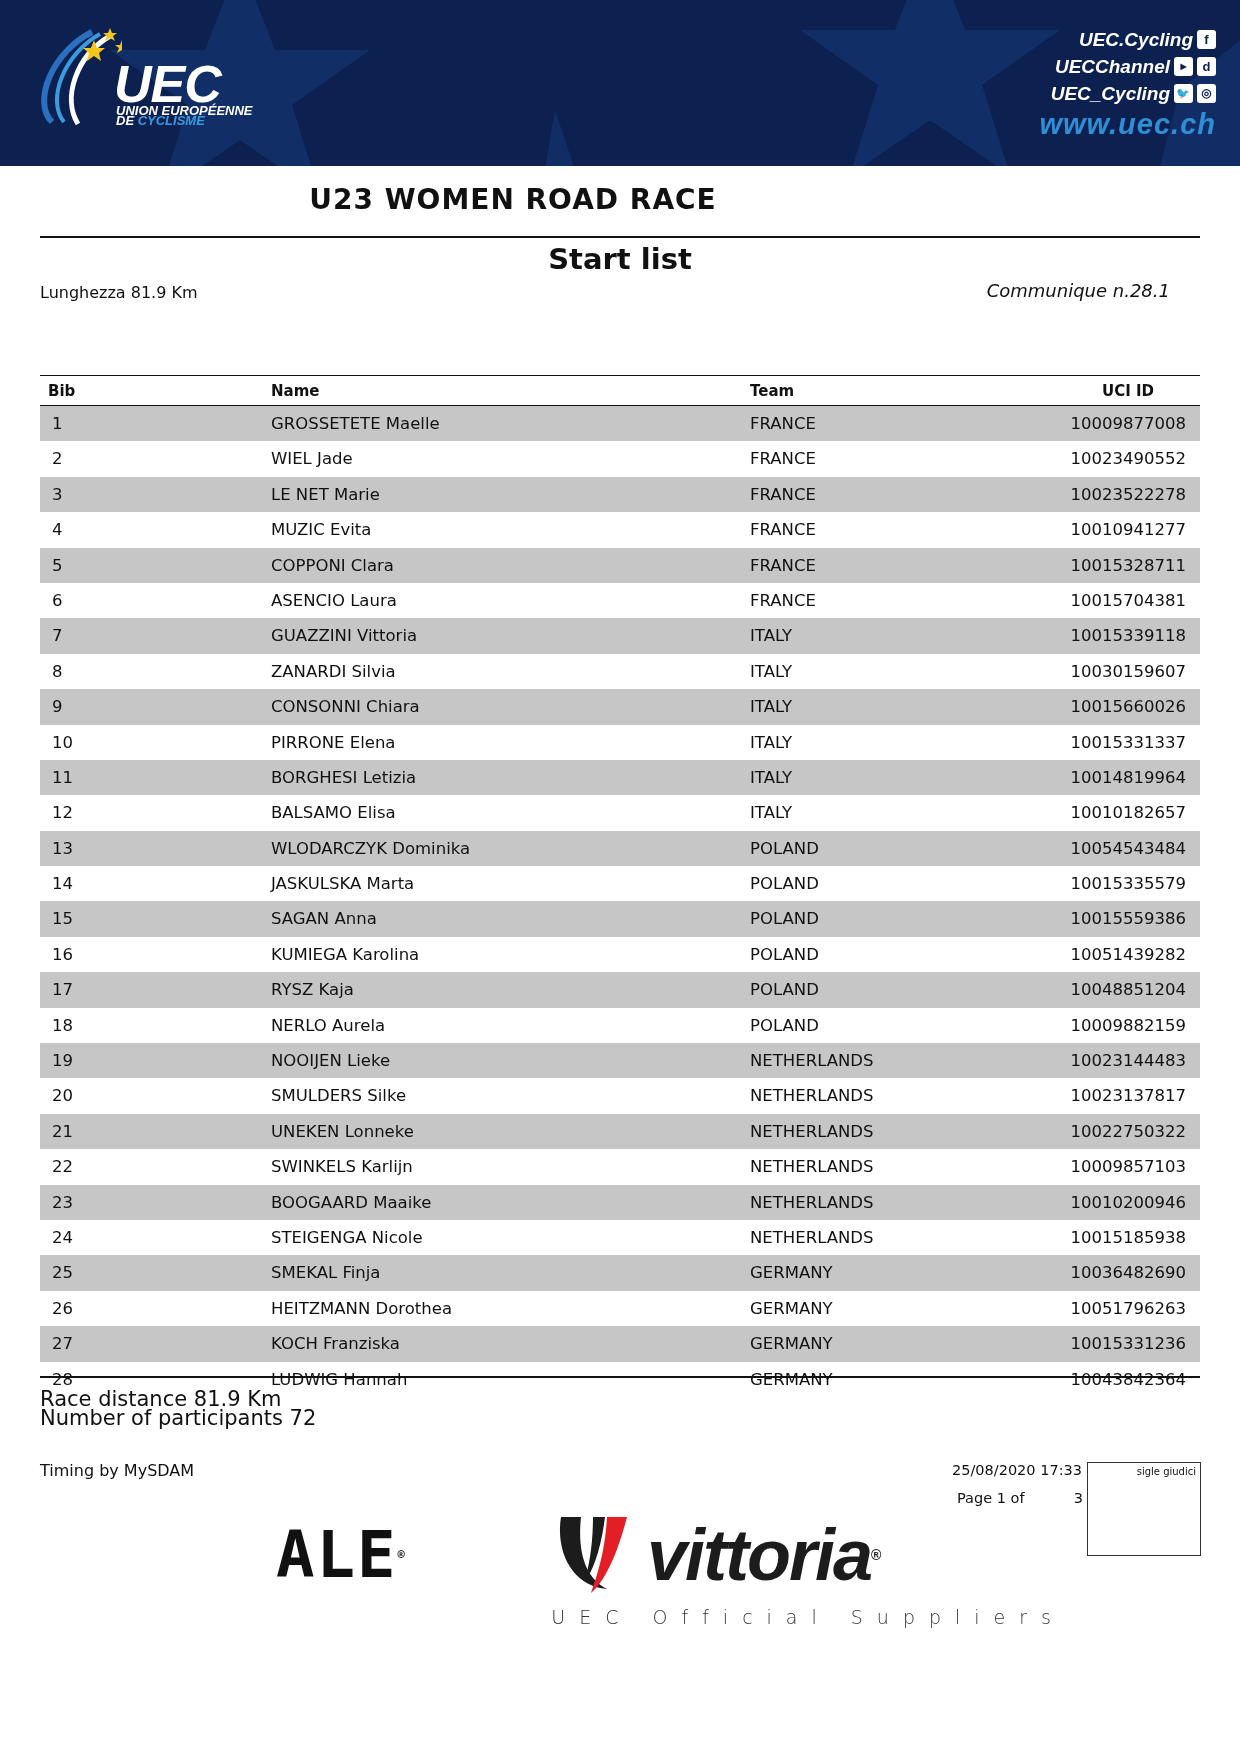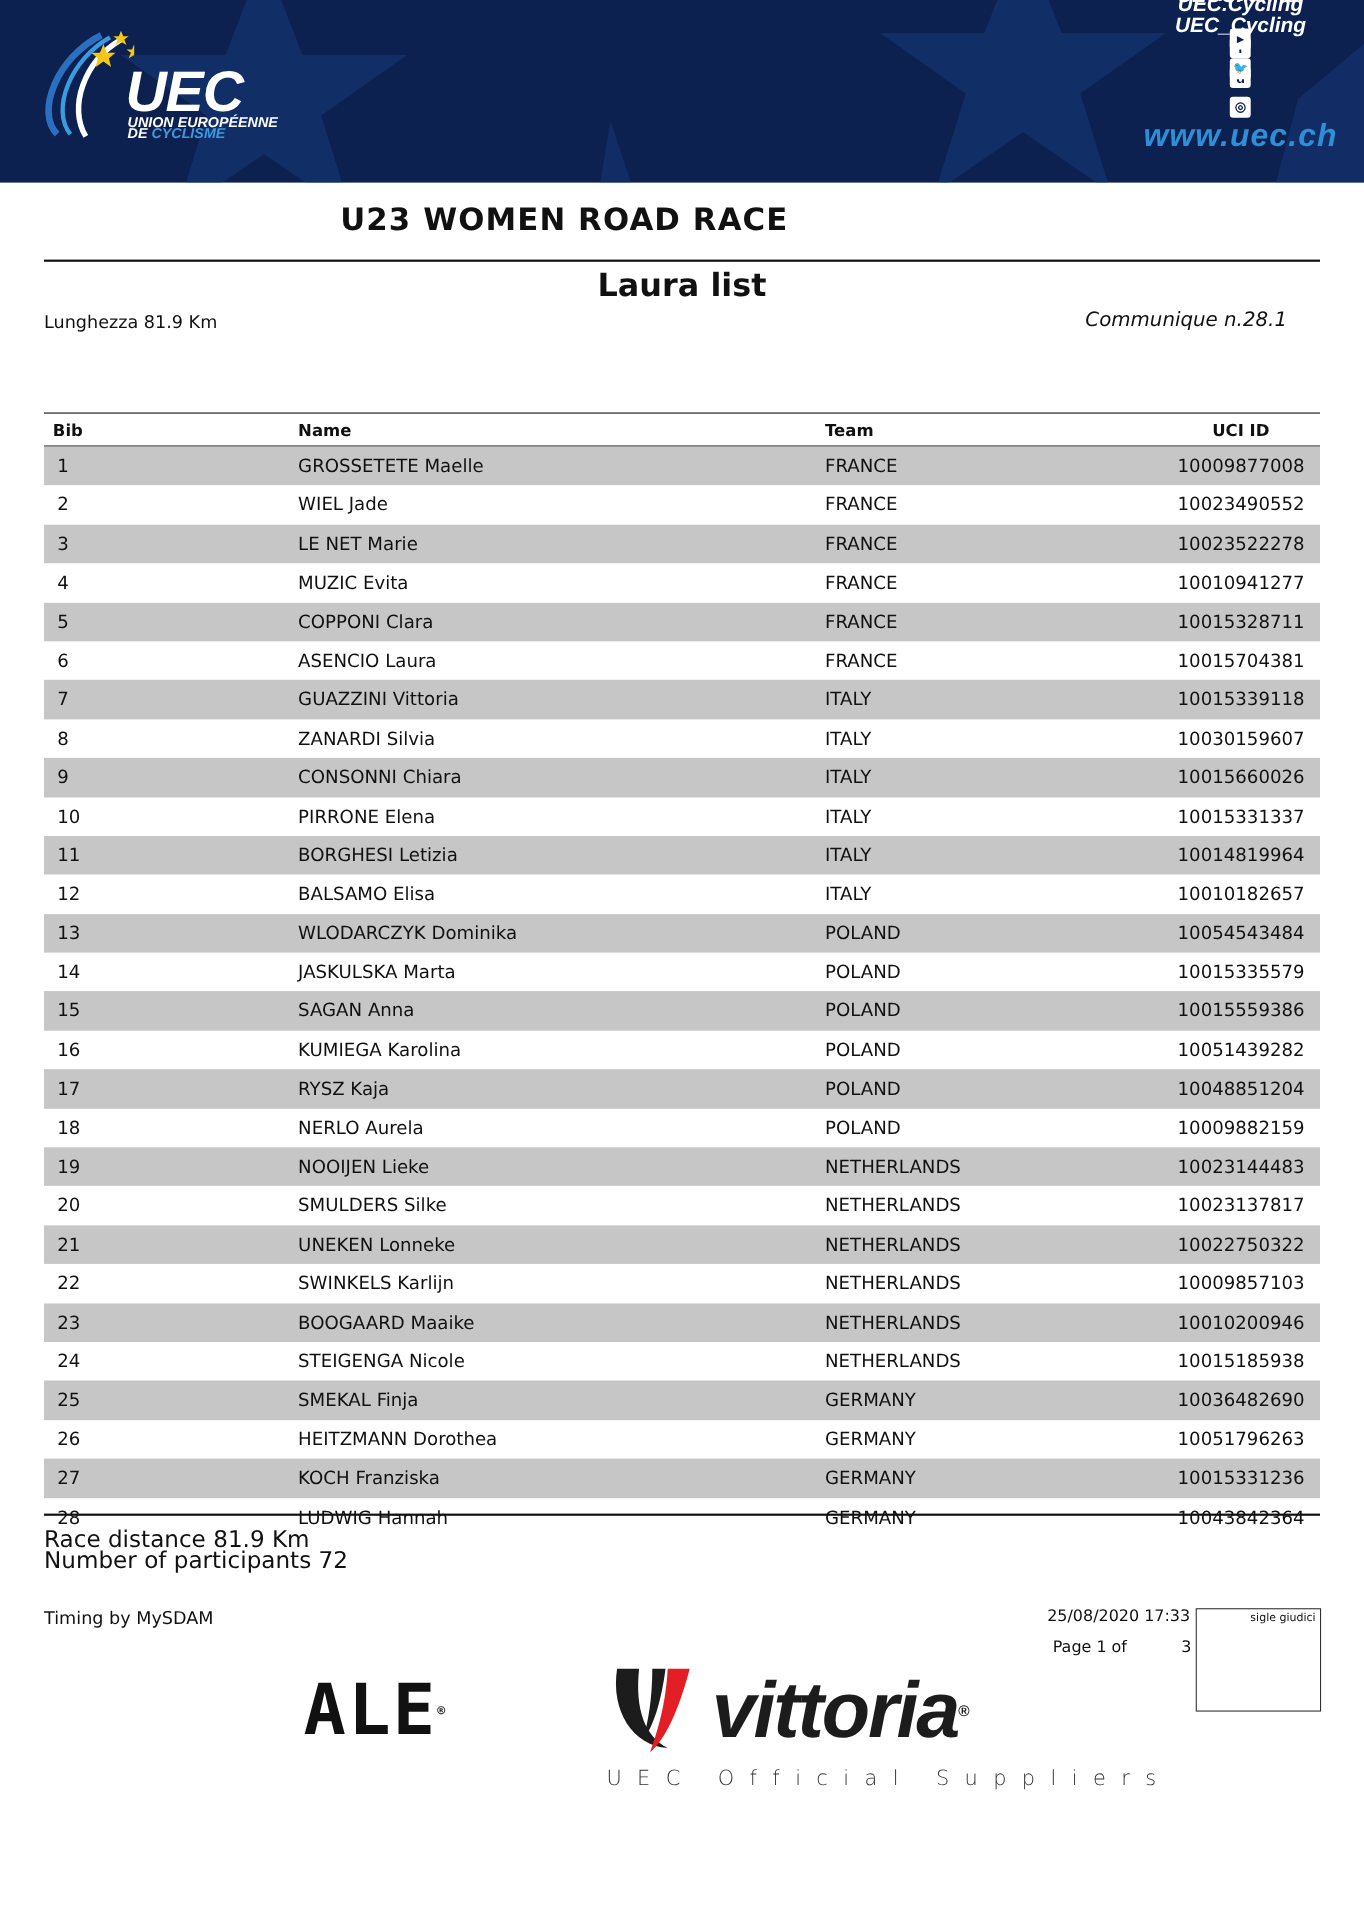--- a/index.html
+++ b/index.html
@@ -16,21 +16,21 @@
   .banner-title div { white-space: nowrap; }
   .banner-title .l2, .banner-title .l3 { letter-spacing: 1.2px; }
   .logo { position: absolute; left: 22px; top: 22px; width: 230px; height: 110px; }
   .logo .uec-text { position: absolute; left: 92px; top: 36px; color: #fff; font-family: "Liberation Sans", sans-serif;
                     font-weight: bold; font-style: italic; font-size: 52px; letter-spacing: -1px; line-height: 52px; }
   .logo .union { position: absolute; left: 94px; top: 84px; color: #fff; font-family: "Liberation Sans", sans-serif;
                  font-weight: bold; font-style: italic; font-size: 13px; line-height: 10px; white-space: nowrap; }
   .logo .union .cyc { color: #3a9be0; }
   .social { position: absolute; right: 24px; top: 26px; text-align: right; color: #fff;
             font-family: "Liberation Sans", sans-serif; font-weight: bold; font-style: italic; font-size: 19px; }
-  .social .row { height: 27px; line-height: 27px; display: flex; justify-content: flex-end; align-items: center; gap: 16px; white-space: nowrap; flex-direction: column; }
+  .social .row { height: 27px; line-height: 27px; display: flex; justify-content: flex-end; align-items: center; gap: 4px; white-space: nowrap; }
   .social .ico { display: inline-block; width: 19px; height: 19px; background: #fff; border-radius: 3px;
                  color: #0c2150; font-size: 13px; line-height: 19px; text-align: center; font-style: normal; font-weight: bold; }
   .social .www { color: #2f8fd6; font-size: 29px; letter-spacing: 1px; line-height: 30px; margin-top: 2px; }
 
   
   .race-title { position: absolute; left: 0; width: 1026px; top: 183px; text-align: center;
                 font-weight: bold; font-size: 28px; letter-spacing: 1px; }
   .rule { position: absolute; left: 40px; width: 1160px; background: #111; }
   .rule.r1 { top: 236px; height: 1.5px; }
   .doc-subtitle { position: absolute; left: 0; width: 1240px; top: 242px; text-align: center;
@@ -117,21 +117,21 @@
       <span>UEC_Cycling</span>
       <span class="ico" style="font-size:11px;">🐦</span>
       <span class="ico" style="font-size:12px;">◎</span>
     </div>
     <div class="www">www.uec.ch</div>
   </div>
 </div>
 
 <div class="race-title">U23 WOMEN ROAD RACE</div>
 <div class="rule r1"></div>
-<div class="doc-subtitle">Laura list</div>
+<div class="doc-subtitle">Start list</div>
 <div class="length">Lunghezza 81.9 Km</div>
 <div class="communique">Communique n.28.1</div>
 
 <div class="tbl">
   <div class="thead">
     <span class="c-bib">Bib</span>
     <span class="c-name">Name</span>
     <span class="c-team">Team</span>
     <span class="c-uci">UCI ID</span>
   </div>

